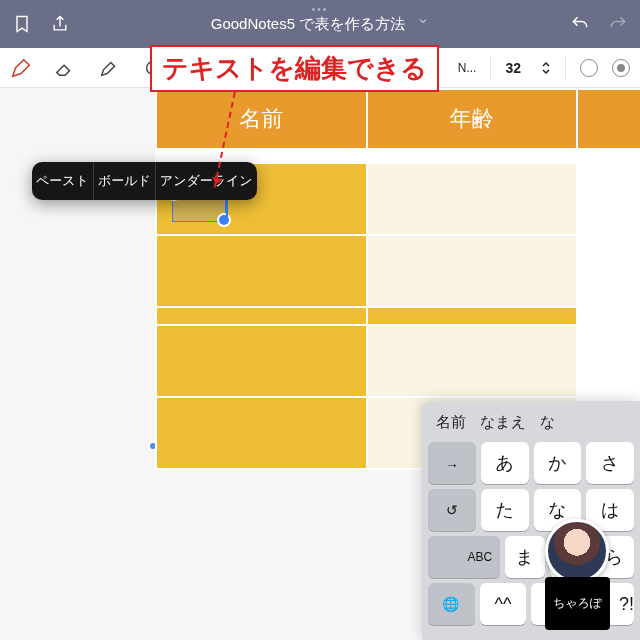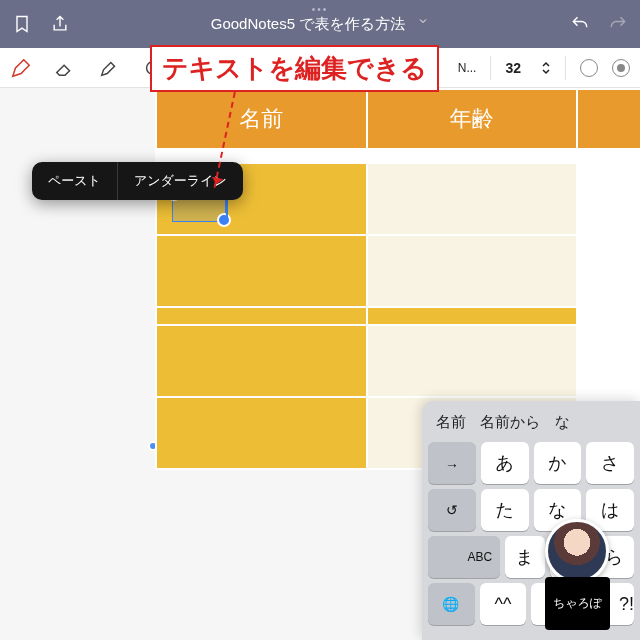--- a/index.html
+++ b/index.html
@@ -33,21 +33,21 @@
   .rowA td:nth-child(3) { background: #fff; }
   .short td { height: 18px; }
 
   .sel { position: absolute; left: 172px; top: 192px; width: 54px; height: 30px; border: 1.5px solid #3b82f6; background: rgba(120,140,160,.25); }
   .sel::before, .sel::after { content:""; position:absolute; width:10px; height:10px; background:#3b82f6; border:2px solid #fff; border-radius:50%; }
   .sel::before { left:-6px; top:-6px; }
   .sel::after { right:-6px; bottom:-6px; }
   .caret { position:absolute; left:226px; top:194px; width:2px; height:28px; background:#3b82f6; }
 
   .ctxmenu { position: absolute; left: 32px; top: 162px; background: #161616; border-radius: 10px; display: flex; overflow: hidden; box-shadow: 0 4px 16px rgba(0,0,0,.4); z-index: 5; }
-  .ctxmenu button { background: none; border: none; border-right: 1px solid #3a3a3a; color: #fff; font-size: 13px; padding: 10px 16px; }
+  .ctxmenu button { background: none; border: none; border-right: 1px solid #3a3a3a; color: #fff; font-size: 13px; padding: 10px 4px; }
   .ctxmenu button:last-child { border-right: none; }
 
   .annot { position: absolute; left: 150px; top: 45px; background: #fff; border: 2px solid #d22; padding: 4px 10px; font-size: 26px; font-weight: 700; color: #d22; z-index: 20; font-family: Liberation Mono, monospace; }
   .arrow { position: absolute; left: 236px; top: 82px; width: 2px; height: 108px; border-left: 2px dashed #d22; transform: rotate(12deg); transform-origin: top; z-index: 15; }
   .arrow::after { content:""; position:absolute; bottom:-2px; left:-6px; border:6px solid transparent; border-top-color:#d22; }
 
   .topdrag { position:absolute; left:430px; top:144px; width:40px; height:6px; background:#4b8ef5; border-radius:3px; }
   .seldot { position:absolute; width:10px; height:10px; background:#4b8ef5; border:2px solid #fff; border-radius:50%; }
 
   .kbd { position: absolute; right: 0; bottom: 0; width: 218px; background: #d6d8dc; border-top-left-radius: 12px; box-shadow: -2px -2px 12px rgba(0,0,0,.15); padding: 8px 6px 10px; z-index: 30; }
@@ -179,27 +179,28 @@
         <td></td>
       </tr>
 </tbody>
   </table>
 
 <div class="sel"></div>
 <div class="caret"></div>
 
 <div class="ctxmenu">
   <button>ペースト</button>
+  <button>ボールド</button>
   <button>アンダーライン</button>
 </div>
 
 <div class="kbd">
   <div class="sugg">
     <span>名前</span>
-    <span>名前から</span>
+    <span>なまえ</span>
     <span>な</span>
   </div>
   <div id="krows">
       <div class="krow">
         <div class="key fn">→</div>
         <div class="key">あ</div>
         <div class="key">か</div>
         <div class="key">さ</div>
       </div>
       <div class="krow">

